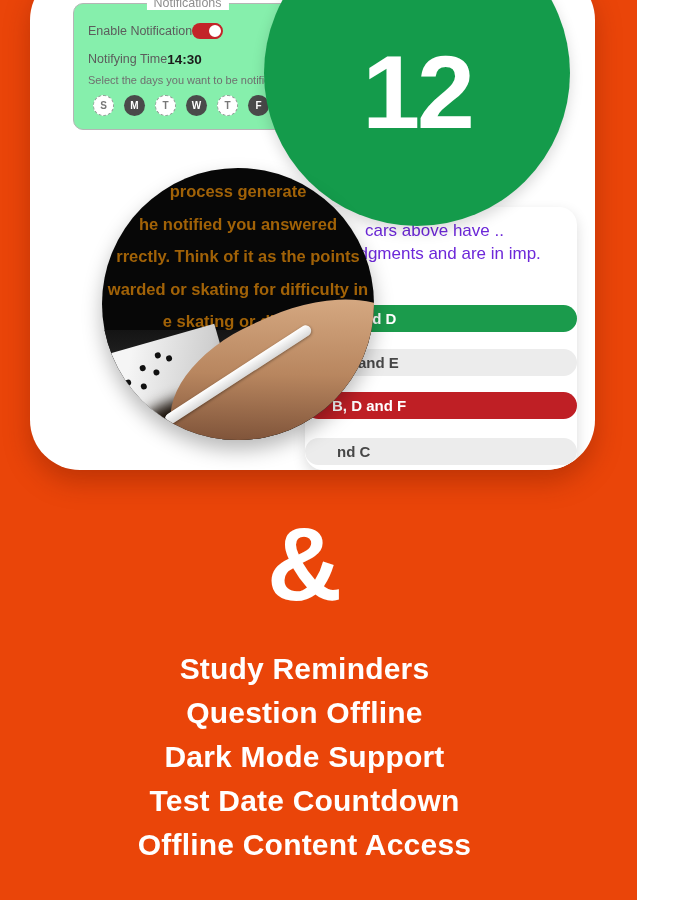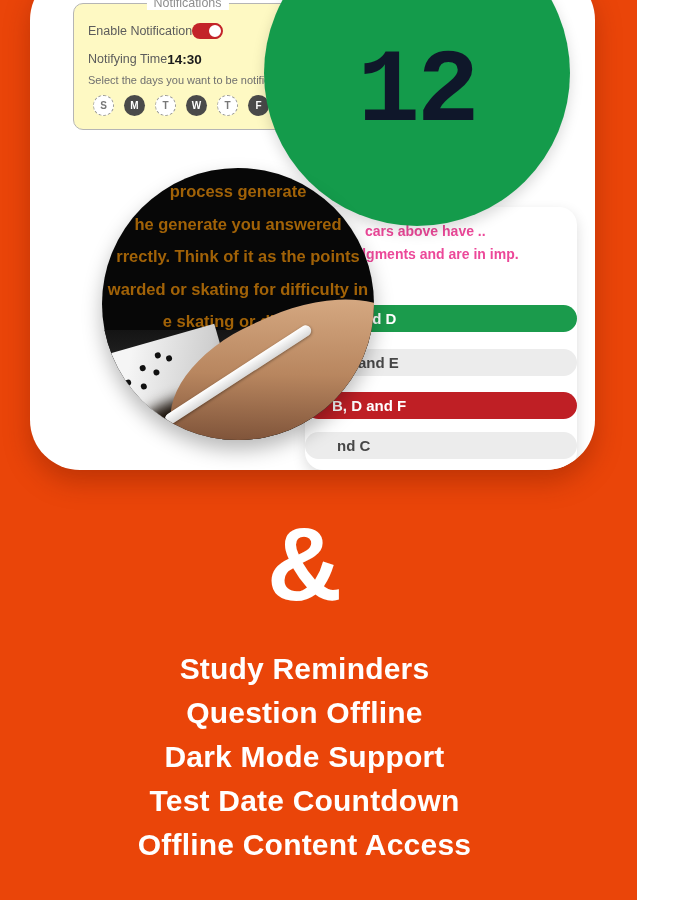--- a/index.html
+++ b/index.html
@@ -13,21 +13,21 @@
   
   .collage-card {
     position:absolute; left:30px; top:-30px; width:565px; height:500px;
     background:#ffffff; border-radius:50px; overflow:hidden;
     box-shadow:0 12px 26px rgba(120,25,0,.38);
   }
 
   
   .notif-panel {
     position:absolute; left:43px; top:33px; width:227px; height:125px;
-    border:1.5px solid #b5b5b5; border-radius:10px; z-index:1; background:#fef9c3;
+    border:1.5px solid #b5b5b5; border-radius:10px; z-index:1; background:#86efac;
   }
   .notif-legend {
     position:absolute; top:-8px; left:50%; transform:translateX(-50%);
     background:#fff; padding:0 7px; font-size:12.5px; color:#8e8e8e; white-space:nowrap;
   }
   .nrow { position:absolute; left:14px; right:18px; display:flex; align-items:center; justify-content:flex-start; }
   .nrow.enable { top:17px; height:20px; }
   .nrow.time   { top:45px; height:20px; }
   .nlabel { font-size:12.5px; color:#5c5c5c; }
   .ntime  { font-size:13.5px; font-weight:700; color:#1a1a1a; margin-right:10px; }
@@ -45,42 +45,42 @@
   .day-off { border:1.6px dashed #999; color:#777; background:#fff; }
   .day-on  { border:none; background:#4a4a4a; color:#fff; }
 
   
   .quiz-card {
     position:absolute; left:275px; top:237px; width:272px; height:263px;
     background:#ffffff; border-radius:18px; overflow:hidden; z-index:1;
     box-shadow:0 5px 14px rgba(0,0,0,.14);
   }
   .qtext { position:absolute; top:13px; left:0; }
-  .qline { font-size:14px; font-weight:700; color:#ec4899; line-height:22.5px; white-space:nowrap; }
+  .qline { font-size:17px; font-weight:400; color:#6d28d9; line-height:22.5px; white-space:nowrap; }
   .q1 { margin-left:60px; } .q2 { margin-left:44px; } .q3 { margin-left:36px; }
   .opt {
     position:absolute; left:0; width:272px; height:27px; border-radius:14px;
     display:flex; align-items:center; font-size:15px; font-weight:700; white-space:nowrap;
     box-sizing:border-box; border:none; font-family:inherit; cursor:pointer;
   }
   .opt1 { top:98px;  padding-left:58px; }
   .opt2 { top:142px; padding-left:53px; font-weight:600; }
   .opt3 { top:185px; padding-left:27px; }
-  .opt4 { top:225px; padding-left:32px; font-weight:600;text-align:right; }
+  .opt4 { top:231px; padding-left:32px; font-weight:600;text-align:right; }
   .opt-correct { background:#1B9B4C; color:#fff; }
   .opt-neutral { background:#ECECEC; color:#474747; }
   .opt-wrong   { background:#BF1F25; color:#fff; }
 
   
   .green-circle {
     position:absolute; left:234px; top:-50px; width:306px; height:306px; border-radius:50%;
     background:#149B4B; z-index:2; text-align:center; box-shadow:0 6px 14px rgba(0,0,0,.15);
     box-sizing:border-box; padding-top:125px;
   }
-  .count   { font-size:104px; font-weight:800; color:#0f172a; line-height:0.92; letter-spacing:-3px;font-family:Liberation Mono, monospace; }
+  .count   { font-size:104px; font-weight:800; color:#ffffff; line-height:0.92; letter-spacing:-3px; }
   .caption { font-size:23px; font-weight:700; color:#fff; margin-top:3px; }
 
   
   .black-circle {
     position:absolute; left:72px; top:198px; width:272px; height:272px; border-radius:50%;
     background:#070707; overflow:hidden; z-index:3; box-shadow:0 10px 20px rgba(0,0,0,.28);
   }
   .note { position:absolute; top:3px; left:-34px; right:-34px; text-align:center; }
   .note div { font-size:16.5px; font-weight:600; color:#a16207; line-height:24.6px; white-space:nowrap;margin-top:8px; }
 
@@ -162,21 +162,21 @@
       <button class="opt opt4 opt-neutral">nd C</button>
     </div>
 
     <div class="green-circle">
       <div class="count">12</div>
     </div>
 
     <div class="black-circle">
       <div class="note">
         <div>process generate</div>
-        <div>he generate you answered</div>
+        <div>he notified you answered</div>
         <div>rrectly. Think of it as the points</div>
         <div>warded or skating for difficulty in</div>
         <div>e skating or diving.</div>
       </div>
       <div class="photo">
         <div class="glow"></div>
         <div class="paper"></div>
         <div class="hand-dark"></div>
         <div class="hand"></div>
         <div class="pen"></div>

